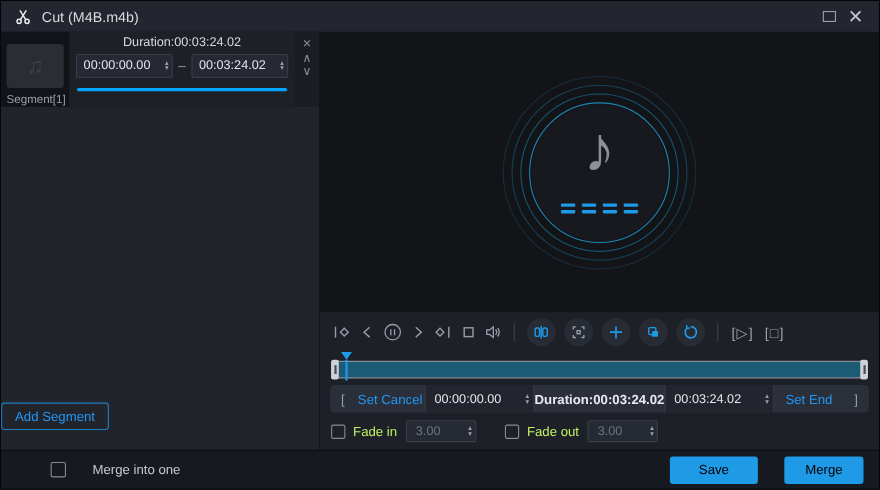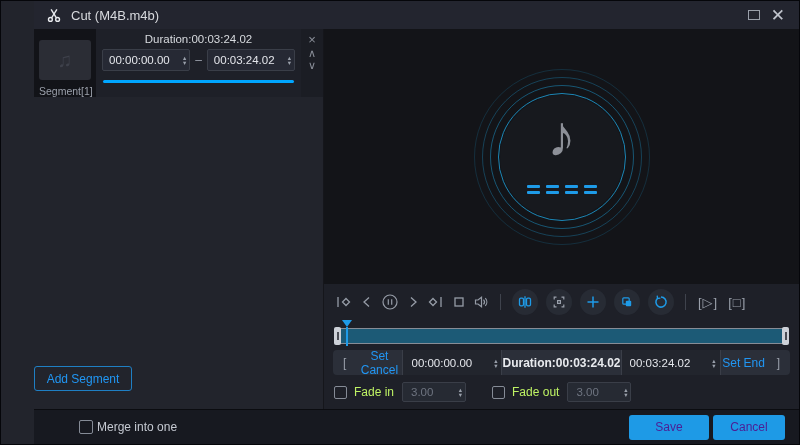--- a/index.html
+++ b/index.html
@@ -1,18 +1,18 @@
 <!DOCTYPE html>
 <html><head>
 <meta charset="utf-8">
 <style>
   * { margin:0; padding:0; box-sizing:border-box; }
   body { background:#000; font-family:"Liberation Sans", sans-serif; }
   .window { width:800px; height:445px; background:#22242c; border:1px solid #05060a;
-            display:flex; flex-direction:column; overflow:hidden;padding-left:33px; }
+            display:flex; flex-direction:column; overflow:hidden; }
 
   
   .titlebar { height:28px; background:#23252f; display:flex; align-items:center;
               padding:0 12px 0 12px; gap:9px; flex:0 0 auto; }
   .title-text { color:#d8dade; font-size:13px; }
   .tb-spacer { flex:1; }
   .tb-max { width:12px; height:10px; border:1px solid #9aa0aa; cursor:pointer; }
   .tb-close { color:#c0c4cc; font-size:17px; line-height:1; cursor:pointer; padding:0 2px; }
 
   .main { flex:1; display:flex; min-height:0; }
@@ -102,24 +102,24 @@
   .chk { width:13px; height:13px; border:1px solid #858b96; border-radius:2px; background:transparent; cursor:pointer; flex:0 0 auto; }
   .fade-label { color:#bef264; font-size:12px; margin:0 8px 0 7px; }
   .fade-input { width:64px; height:20px; background:#262a33; border:1px solid #3a3e48; border-radius:2px;
                 display:flex; align-items:center; padding:0 3px 0 8px; }
   .fade-input input { background:transparent; border:none; outline:none; color:#6e7480;
                       font-size:11.5px; width:100%; font-family:"Liberation Sans", sans-serif; }
   .fade-gap { width:26px; }
 
   
   .footer { height:35px; background:#171920; border-top:1px solid #0b0c10; display:flex;
-            align-items:center; padding:0 10px 0 45px; gap:4px; flex:0 0 auto; }
+            align-items:center; padding:0 10px 0 45px; gap:24px; flex:0 0 auto; }
   .merge-label { color:#c5c9d1; font-size:12px; }
   .f-spacer { flex:1; }
-  .solid-btn { height:25px; background:#1e9ae6; border:none; border-radius:3px; color:#4c1d95;
+  .solid-btn { height:25px; background:#1e9ae6; border:none; border-radius:3px; color:#000000;
                font-size:12px; cursor:pointer; font-family:"Liberation Sans", sans-serif; }
   .btn-save { width:80px; } .btn-cancel { width:72px; margin-right:4px; }
 
   svg { display:block; }
 </style>
 </head>
 <body>
 
 <div class="window">
 
@@ -348,16 +348,16 @@
 
       </div>
     </div>
   </div>
 
   <div class="footer">
     <span class="chk" style="width:14px;height:14px;"></span>
     <span class="merge-label">Merge into one</span>
     <span class="f-spacer"></span>
     <button class="solid-btn btn-save">Save</button>
-    <button class="solid-btn btn-cancel">Cancel</button>
+    <button class="solid-btn btn-cancel">Merge</button>
   </div>
 
 </div>
 
 </body></html>

